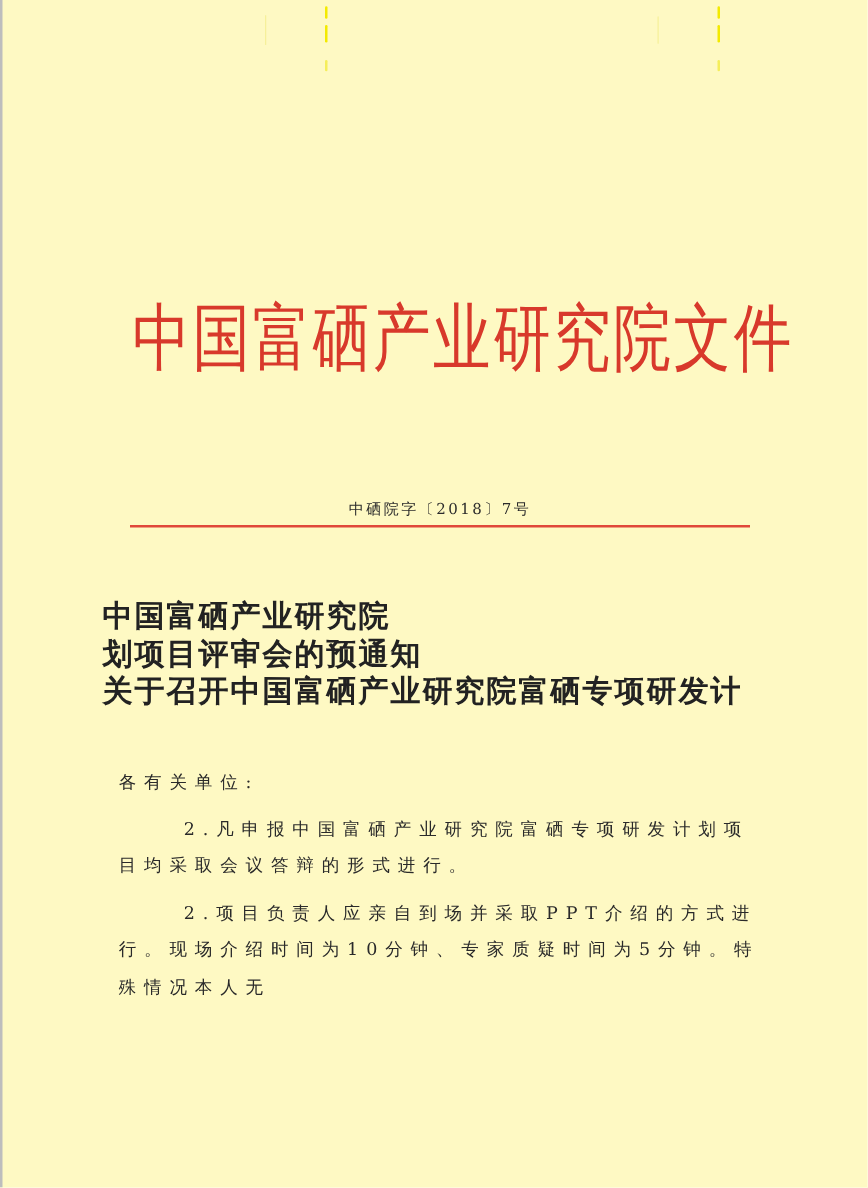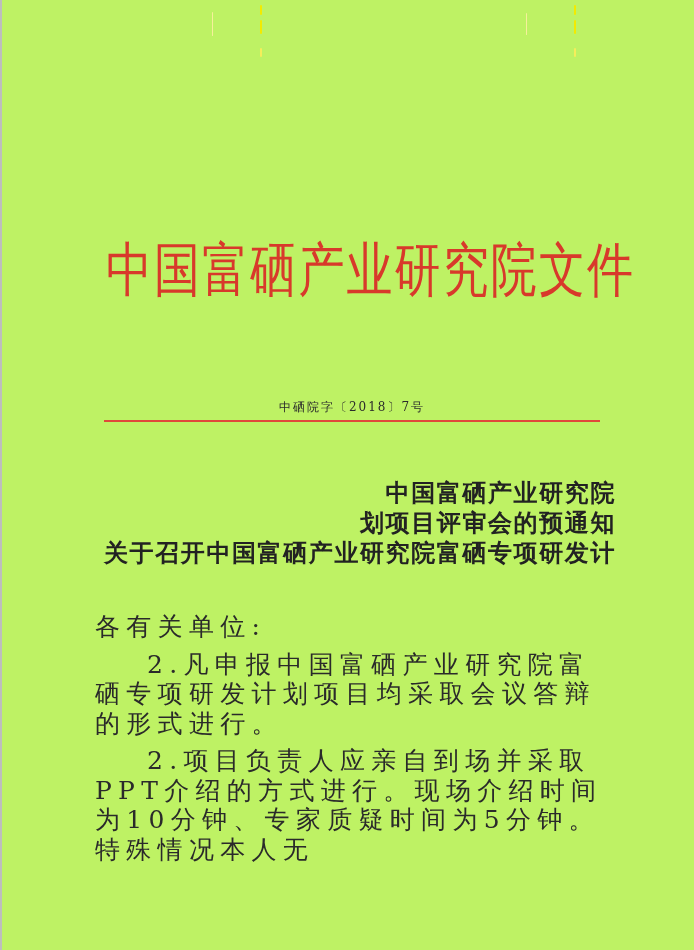--- a/index.html
+++ b/index.html
@@ -4,21 +4,21 @@
 <style>
   html, body { margin: 0; padding: 0; }
   body {
     width: 694px; height: 950px; overflow: hidden;
     background: #fdfdfd;
     position: relative;
     font-family: "DejaVu Serif", "Liberation Serif", serif;
   }
   .page {
     position: absolute; left: 0; top: 0; width: 694px; height: 950px;
-    background: #bef264;
+    background: #fef9c3;
     border-left: 2px solid #bdbdbd;
     box-sizing: border-box;
   }
   .mark {
     position: absolute; width: 2px; border-radius: 1px;
     background: #f3ea00;
   }
   .mark.faint { background: #f6f09a; width: 1px; }
   .mark.gap { background: #f5ee5a; }
 
@@ -37,30 +37,30 @@
     text-align: center; color: #2b2b2b;
     font-size: 12px; line-height: 20px; letter-spacing: 2px;
     white-space: nowrap;
   }
   .red-rule {
     position: absolute; left: 102px; top: 420px; width: 496px; height: 2px;
     background: #e0483a;
   }
   .subtitle {
     position: absolute; left: 80px; top: 478px; width: 534px;
-    text-align: right; color: #222;
+    text-align: left; color: #222;
     font-size: 24px; line-height: 30px; font-weight: bold;
     letter-spacing: 1.6px;
   }
   .subtitle div { white-space: nowrap; }
 
   .body-text {
     position: absolute; left: 93px; top: 612px; width: 520px;
     color: #2a2a2a;
-    font-size: 25px; line-height: 29.5px;
+    font-size: 14px; line-height: 29.5px;
     letter-spacing: 6.3px;
   }
   .body-text p { margin: 0; }
   .body-text .salutation { margin-bottom: 7px; }
   .body-text .indent { text-indent: 52px; }
   .body-text .item { margin-top: 8px; }
 </style>
 </head>
 <body>
 

